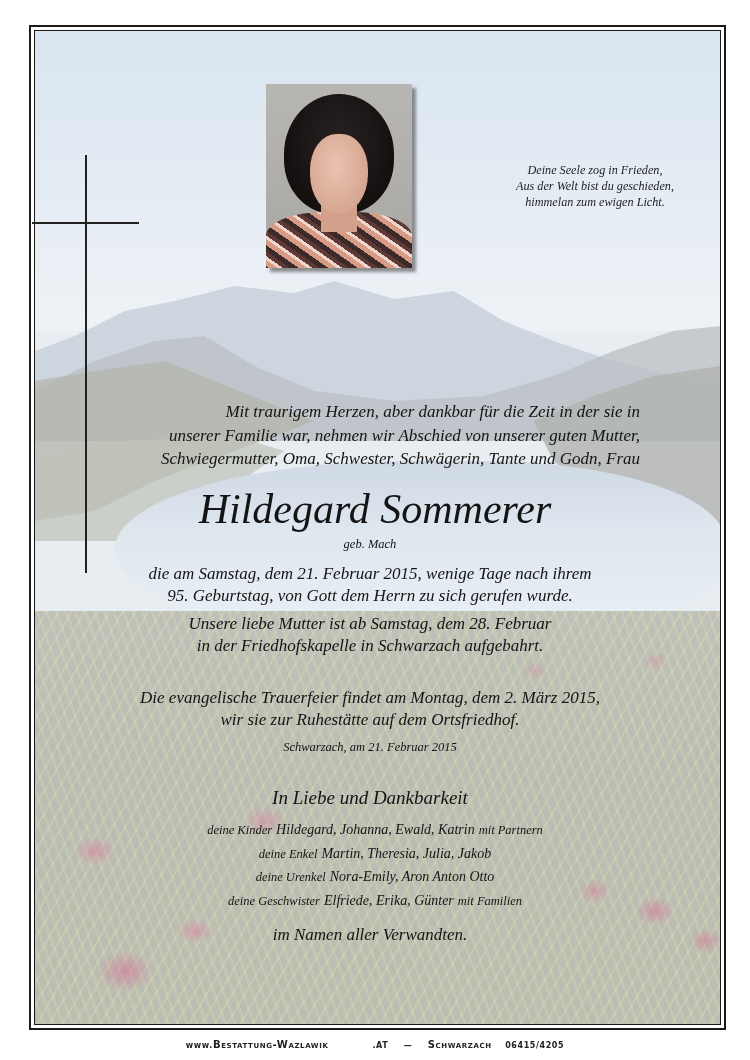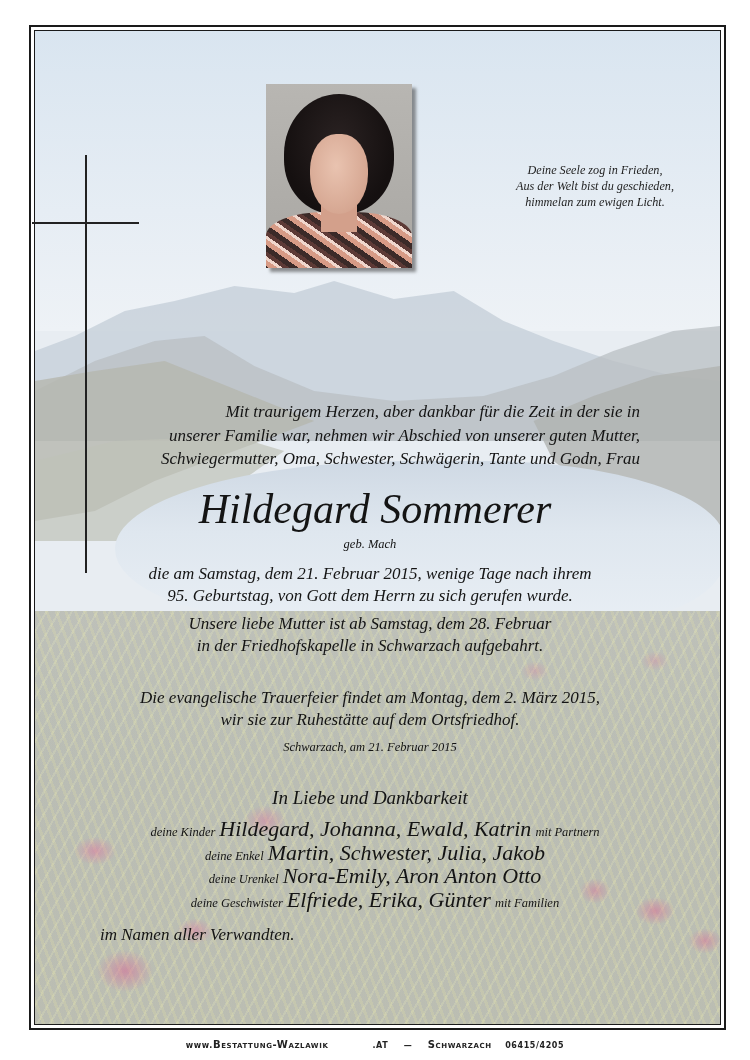--- a/index.html
+++ b/index.html
@@ -64,22 +64,22 @@
   .name { top:484px; font-size:42px; line-height:50px; left:90px; width:570px; }
   .maiden { top:536px; font-size:12.5px; line-height:16px; }
   .death { top:563px; font-size:17px; line-height:21.5px; }
   .wake { top:613px; font-size:17px; line-height:21.5px; }
   .funeral { top:663px; font-size:17px; line-height:21.5px; left:70px; width:600px;margin-top:24px; }
   .place-date { top:739px; font-size:12.5px; line-height:16px; }
   .closing { top:786px; font-size:19px; line-height:24px; }
   .mourners { position:absolute; left:60px; width:630px; top:817px; text-align:center; font-style:italic; color:#141414; }
   .mrow { height:23.5px; line-height:23.5px; white-space:nowrap; }
   .mrow .small { font-size:12.5px; }
-  .mrow .big { font-size:22px; }
-  .relatives { position:absolute; left:100px; width:540px; top:924px; text-align:left; font-style:italic;
+  .mrow .big { font-size:14px; }
+  .relatives { position:absolute; left:100px; width:540px; top:924px; text-align:center; font-style:italic;
     font-size:17px; line-height:22px; color:#141414; }
 
   .footer { position:absolute; left:0; width:750px; top:1039px; text-align:center;
     font-family: "DejaVu Sans", sans-serif; font-weight:bold; color:#222; font-size:8px; letter-spacing:0.6px; }
   .footer .caps { font-size:10px; }
   .footer .sep { margin: 0 12px; font-weight:bold; }
 </style>
 </head>
 <body>
 
@@ -144,21 +144,21 @@
 <div class="text closing">In Liebe und Dankbarkeit</div>
 
 <div class="mourners">
   <div class="mrow">
     <span class="small">deine Kinder</span>
     <span class="big">Hildegard, Johanna, Ewald, Katrin</span>
     <span class="small">mit Partnern</span>
   </div>
   <div class="mrow">
     <span class="small">deine Enkel</span>
-    <span class="big">Martin, Schwester, Julia, Jakob</span>
+    <span class="big">Martin, Theresia, Julia, Jakob</span>
   </div>
   <div class="mrow">
     <span class="small">deine Urenkel</span>
     <span class="big">Nora-Emily, Aron Anton Otto</span>
   </div>
   <div class="mrow">
     <span class="small">deine Geschwister</span>
     <span class="big">Elfriede, Erika, Günter</span>
     <span class="small">mit Familien</span>
   </div>

